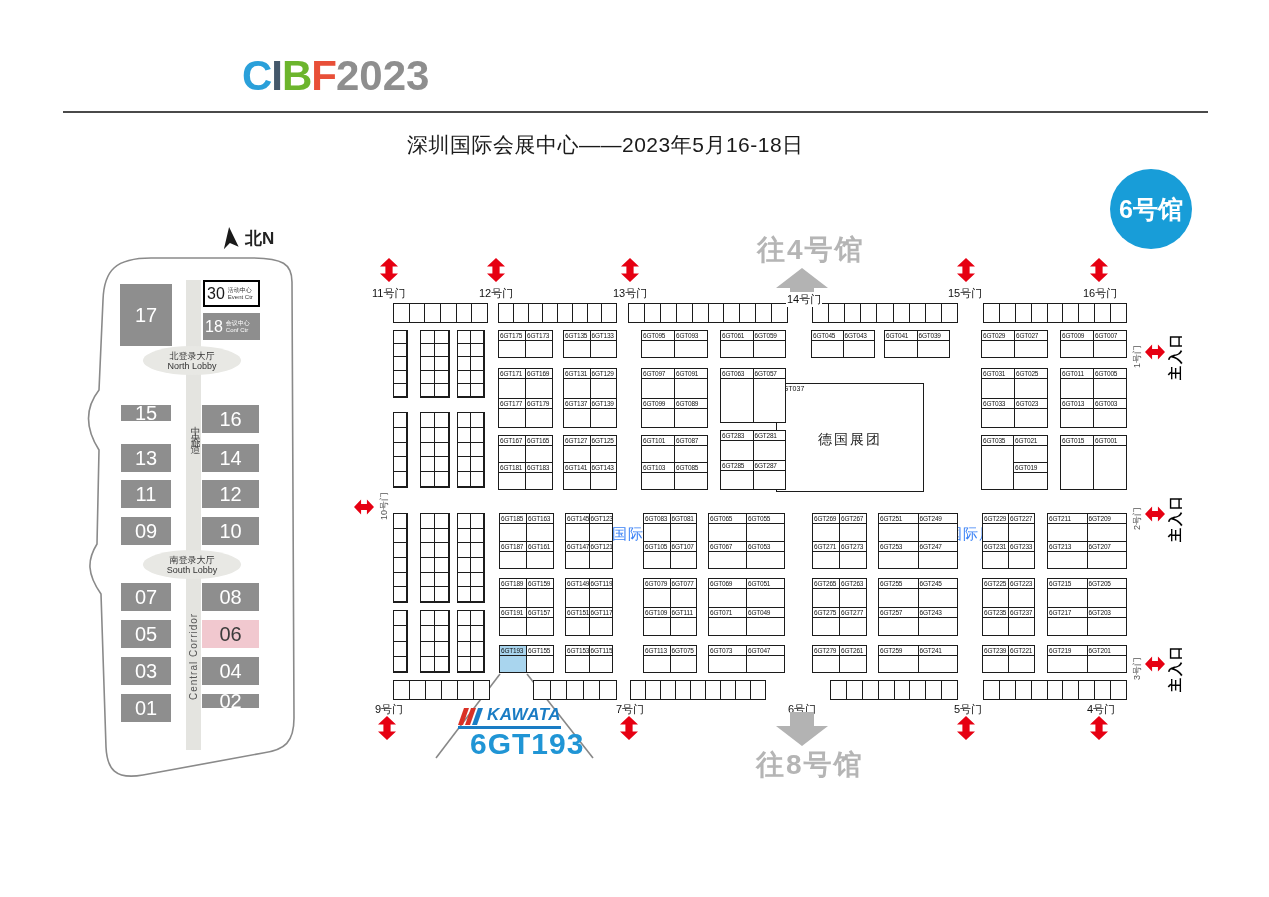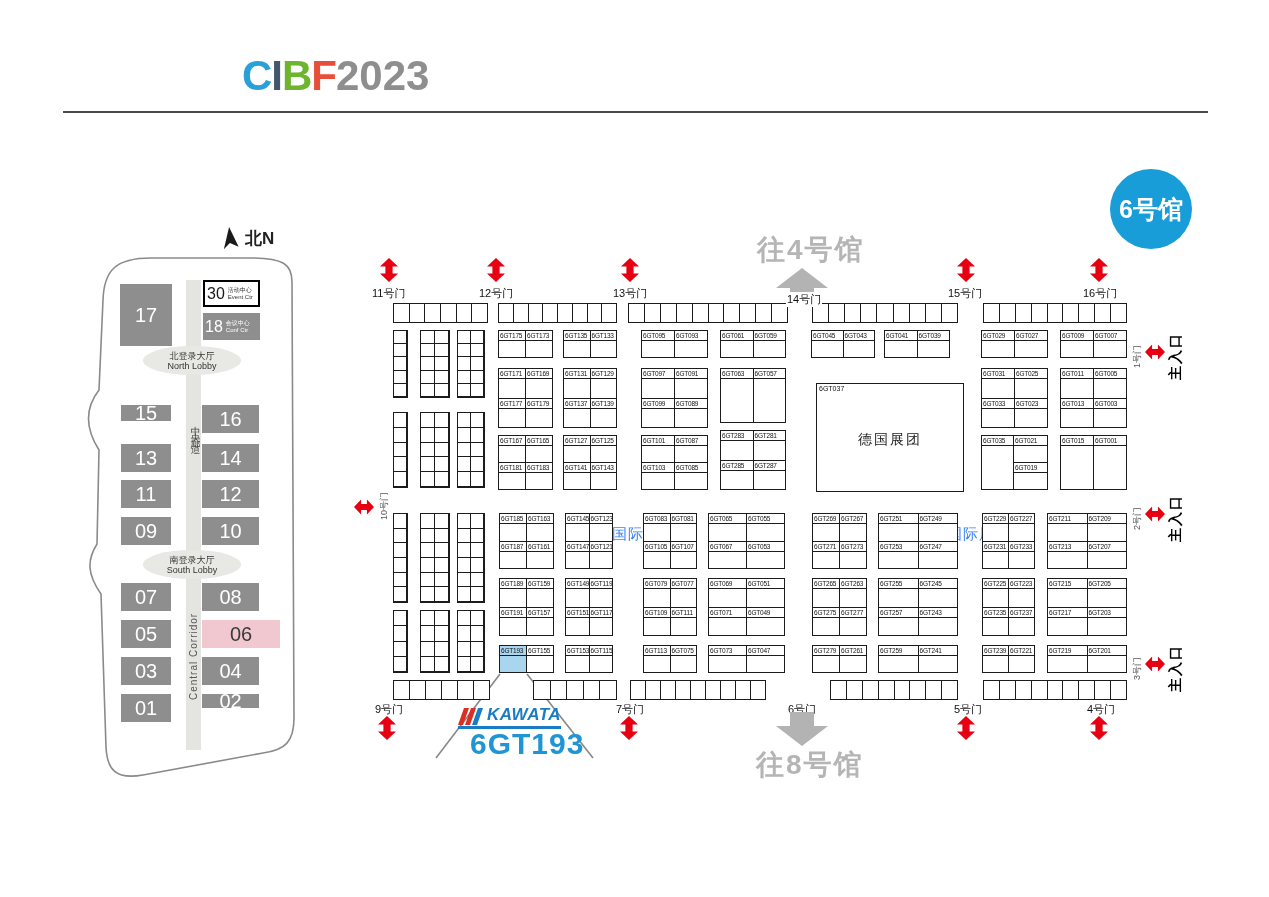--- a/index.html
+++ b/index.html
@@ -52,20 +52,21 @@
   #callout{position:absolute;font-size:30px;font-weight:700;color:#2095d5;letter-spacing:1px;}
   .arrow-box{position:absolute;line-height:0;}
 </style>
 </head>
 <body>
 
 <div id="page">
 
   <div id="logo"><span style="color: rgb(42, 160, 218);">C</span><span style="color: rgb(68, 88, 107);">I</span><span style="color: rgb(108, 181, 45);">B</span><span style="color: rgb(232, 79, 56);">F</span><span style="color: rgb(142, 142, 142); letter-spacing: 0px;">2023</span></div>
   <div id="divider"></div>
+  <div id="subtitle">深圳国际会展中心——2023年5月16-18日</div>
   <div id="badge" style="background: rgb(24, 157, 216);">6号馆</div>
 
   <div id="minimap">
     <div class="abs" style="left:133px;top:4px;">
       <svg width="24" height="24" viewBox="0 0 24 24">
           <polygon points="4,22 13,1 19,22 11,17" fill="#1a1a1a" transform="rotate(-10 12 12)"></polygon>
         </svg>
     </div>
     <div class="abs" style="left:160px;top:5px;font-size:17px;font-weight:600;color:#222;">北N</div>
     <svg class="outline" width="222" height="564" viewBox="0 0 222 564">
@@ -102,21 +103,21 @@
         <div class="hall" style="left: 117px; top: 183px; width: 57px; height: 28px;">16</div>
         <div class="hall" style="left: 36px; top: 222px; width: 50px; height: 28px;">13</div>
         <div class="hall" style="left: 117px; top: 222px; width: 57px; height: 28px;">14</div>
         <div class="hall" style="left: 36px; top: 258px; width: 50px; height: 28px;">11</div>
         <div class="hall" style="left: 117px; top: 258px; width: 57px; height: 28px;">12</div>
         <div class="hall" style="left: 36px; top: 295px; width: 50px; height: 28px;">09</div>
         <div class="hall" style="left: 117px; top: 295px; width: 57px; height: 28px;">10</div>
         <div class="hall" style="left: 36px; top: 361px; width: 50px; height: 28px;">07</div>
         <div class="hall" style="left: 117px; top: 361px; width: 57px; height: 28px;">08</div>
         <div class="hall" style="left: 36px; top: 398px; width: 50px; height: 28px;">05</div>
-        <div class="hall pink" style="left: 117px; top: 398px; width: 78px; height: 28px;">06</div>
+        <div class="hall pink" style="left: 117px; top: 398px; width: 57px; height: 28px;">06</div>
         <div class="hall" style="left: 36px; top: 435px; width: 50px; height: 28px;">03</div>
         <div class="hall" style="left: 117px; top: 435px; width: 57px; height: 28px;">04</div>
         <div class="hall" style="left: 36px; top: 472px; width: 50px; height: 28px;">01</div>
         <div class="hall" style="left: 117px; top: 472px; width: 57px; height: 14px;">02</div>
       </div>
   </div>
 
   <div id="map-layer">
 
     <div class="big-gray" style="left:757px;top:231px;">往4号馆</div>
@@ -138,21 +139,21 @@
     <div class="zone-label" style="left:612px;top:493px;">国际展区</div>
     <div class="zone-label" style="left:947px;top:493px;">国际展区</div>
 
     <div class="arrow-box" style="left:352px;top:497px;">
       <svg width="24" height="20" viewBox="0 0 20 24" style="transform:rotate(90deg);">
           <path d="M10 0 19 8.5 13.6 8.5 13.6 15.5 19 15.5 10 24 1 15.5 6.4 15.5 6.4 8.5 1 8.5 Z" fill="#e60012"></path>
         </svg>
     </div>
     <div class="vtext door-side" style="left:378px;top:520px;">10号门</div>
 
-    <div id="german-box" style="left:816px;top:383px;width:146px;height:107px;">
+    <div id="german-box" style="left:776px;top:383px;width:146px;height:107px;">
       <span class="corner">6GT037</span>
       <span class="name">德国展团</span>
     </div>
 
     <svg class="abs" style="left:400px;top:670px;" width="220" height="95" viewBox="0 0 220 95">
       <line x1="100" y1="4" x2="36" y2="88" stroke="#888" stroke-width="1.6"></line>
       <line x1="127" y1="4" x2="193" y2="88" stroke="#888" stroke-width="1.6"></line>
     </svg>
     <div id="kawata" style="left:458px;top:705px;">
       <svg width="27" height="17" viewBox="0 0 27 17">

